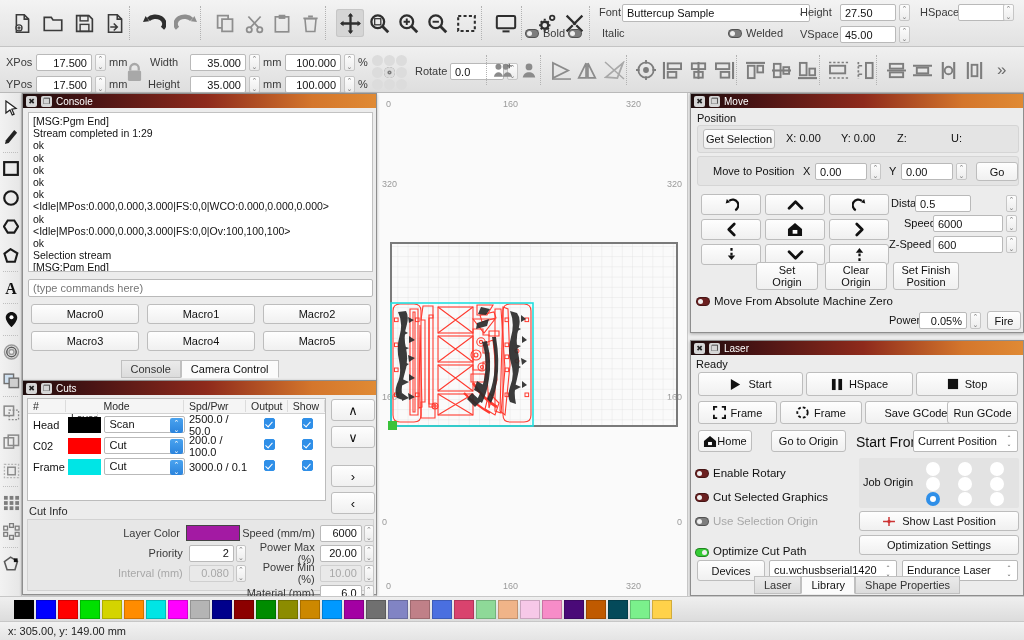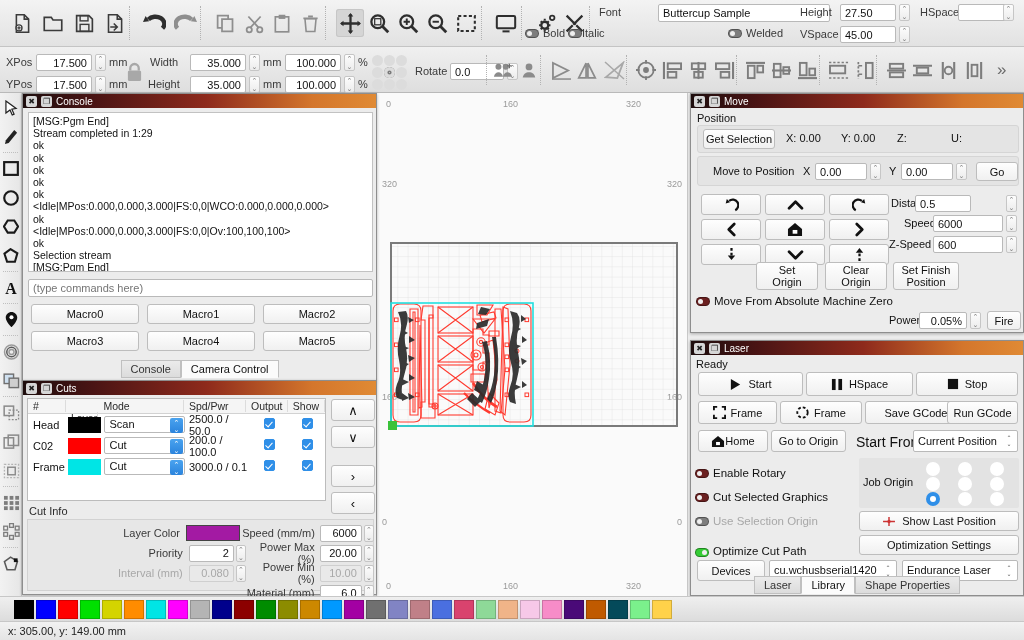--- a/index.html
+++ b/index.html
@@ -234,42 +234,42 @@
   </div>
   <div class="ticon" style="left:560px">
     <svg width="21" height="21" viewBox="0 0 24 24">
         <path d="M3 3l9 9M21 3l-9 9M3 21l7-7M21 21l-7-7" stroke="#2e2e2e" stroke-width="2.6"></path>
         <circle cx="12" cy="12" r="2" fill="#2e2e2e"></circle>
       </svg>
   </div>
   <div class="tsep" style="left:589px"></div>
 
   <div style="position:absolute;left:599px;top:6px" class="lbl">Font</div>
-  <div class="sel" style="position:absolute;left:658px;top:4px;width:172px">
+  <div class="sel" style="position:absolute;left:622px;top:4px;width:188px">
     <span>Buttercup Sample</span>
     <span class="arw">⌄</span>
   </div>
   <div style="position:absolute;left:800px;top:6px" class="lbl">Height</div>
   <input class="fld l" style="position: absolute; left: 840px; top: 4px; width: 56px;" value="27.50">
   <span class="spin" style="position:absolute;left:899px;top:4px">
       <i>⌃</i>
       <i>⌄</i>
     </span>
   <div style="position:absolute;left:920px;top:6px" class="lbl">HSpace</div>
   <input class="fld l" style="position: absolute; left: 958px; top: 4px; width: 42px; padding-left: 45px;" value="1.50">
   <span class="spin" style="position:absolute;left:1003px;top:4px">
       <i>⌃</i>
       <i>⌄</i>
     </span>
 
   <div style="position:absolute;left:525px;top:27px;display:flex;align-items:center;gap:4px">
     <span class="tog grey"></span>
     <span class="lbl">Bold</span>
   </div>
-  <div style="position:absolute;left:568px;top:27px;display:flex;align-items:center;gap:0">
+  <div style="position:absolute;left:568px;top:27px;display:flex;align-items:center;gap:20px">
     <span class="tog grey"></span>
     <span class="lbl">Italic</span>
   </div>
   <div style="position:absolute;left:728px;top:27px;display:flex;align-items:center;gap:4px">
     <span class="tog grey"></span>
     <span class="lbl">Welded</span>
   </div>
   <div style="position:absolute;left:800px;top:28px" class="lbl">VSpace</div>
   <input class="fld l" style="position: absolute; left: 840px; top: 26px; width: 56px;" value="45.00">
   <span class="spin" style="position:absolute;left:899px;top:26px">
@@ -1022,21 +1022,21 @@
     </div>
     <div class="btn" style="position:absolute;left:89px;top:60px;width:82px;height:23px;gap:5px">
       <svg width="13" height="13" viewBox="0 0 14 14">
           <circle cx="7" cy="7" r="5.6" fill="none" stroke="#111" stroke-width="2" stroke-dasharray="3 2.2"></circle>
         </svg>
       <span>Frame</span>
     </div>
     <div class="btn" style="position:absolute;left:174px;top:60px;width:102px;height:23px">Save GCode</div>
     <div class="btn" style="position:absolute;left:256px;top:60px;width:71px;height:23px">Run GCode</div>
 
-    <div class="btn" style="position:absolute;left:7px;top:89px;width:70px;height:22px;">
+    <div class="btn" style="position:absolute;left:7px;top:89px;width:54px;height:22px;">
       <svg width="14" height="13" viewBox="0 0 15 14">
           <path d="M1 6.5L7.5 1 14 6.5V13H1z" fill="#111"></path>
           <rect x="5.4" y="7.5" width="4.2" height="3.4" fill="#fff"></rect>
         </svg>
       <span>Home</span>
     </div>
     <div class="btn" style="position:absolute;left:80px;top:89px;width:75px;height:22px">Go to Origin</div>
     <div style="position:absolute;left:165px;top:93px;font-size:14px">Start From:</div>
     <div class="sel" style="position:absolute;left:222px;top:89px;width:105px;height:22px;line-height:20px">
       <span>Current Position</span>

